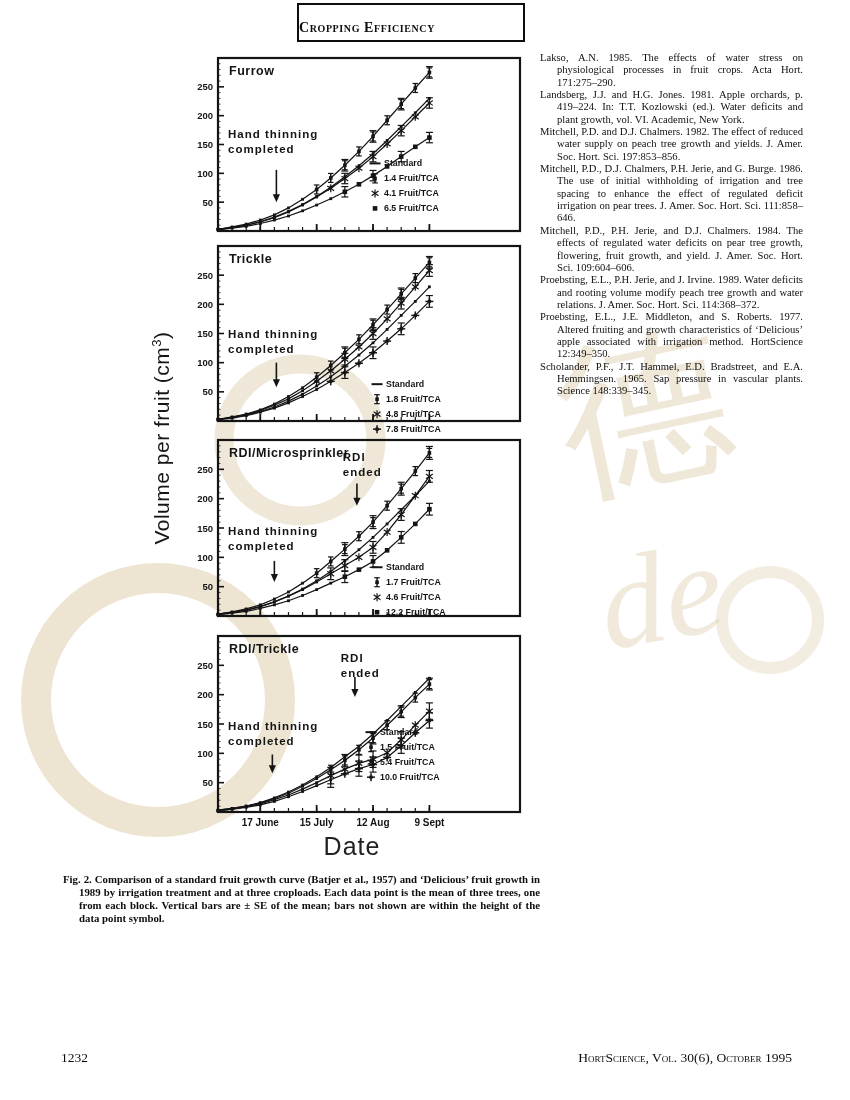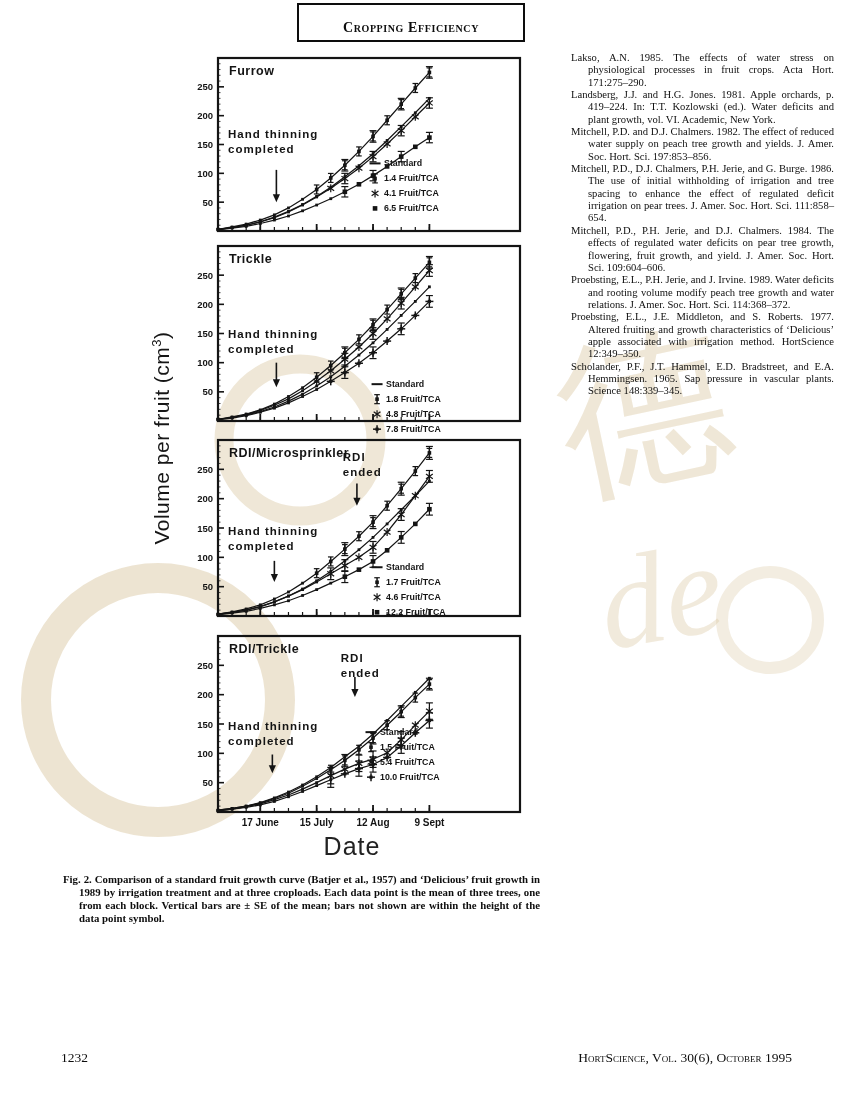--- a/index.html
+++ b/index.html
@@ -4,41 +4,41 @@
 <style>
   html,body{margin:0;padding:0;background:#e8e8e8;}
   .page{
     position:relative;width:850px;height:1100px;margin:0 auto;
     background:#ffffff;overflow:hidden;
     font-family:"Liberation Serif", serif;color:#111;
   }
   .watermark{position:absolute;left:0;top:0;z-index:0;pointer-events:none;}
   .header-box{
     position:absolute;left:297px;top:3px;width:228px;height:39px;z-index:2;
-    border:2.5px solid #0d0d0d;display:flex;align-items:flex-end;justify-content:center;
+    border:2.5px solid #0d0d0d;display:flex;align-items:flex-end;justify-content:flex-start;
     box-sizing:border-box;padding-bottom:4px;background:transparent;
   }
   .header-box span{
     font-family:"Liberation Serif", serif;font-weight:bold;font-variant:small-caps;
     font-size:14px;letter-spacing:0.6px;color:#0d0d0d;
   }
   .y-axis-label{
     position:absolute;left:161px;top:438px;z-index:1;white-space:nowrap;
     transform:translate(-50%,-50%) rotate(-90deg);
     font-family:"Liberation Sans", sans-serif;font-size:21px;color:#161616;letter-spacing:0.5px;
   }
   .y-axis-label sup{font-size:13px;}
   .chart{position:absolute;left:176px;z-index:1;}
   .date-label{
     position:absolute;left:352px;top:832px;transform:translateX(-50%);z-index:1;
     font-family:"Liberation Sans", sans-serif;font-size:25px;color:#222;letter-spacing:1px;
   }
   .references{
     position:absolute;left:540px;top:52px;width:263px;z-index:1;
-    font-size:10.6px;line-height:12.35px;text-align:justify;color:#0f0f0f;margin-left:31px;
+    font-size:10.6px;line-height:12.35px;text-align:justify;color:#0f0f0f;
   }
   .references p{margin:0;padding-left:17px;text-indent:-17px;}
   .caption{
     position:absolute;left:63px;top:873px;width:477px;z-index:1;
     font-size:10.8px;line-height:13px;font-weight:bold;text-align:justify;color:#0d0d0d;
     padding-left:16px;text-indent:-16px;box-sizing:border-box;
   }
   .pageno{position:absolute;left:61px;top:1050px;font-size:13.5px;color:#0d0d0d;z-index:1;}
   .journal{
     position:absolute;right:58px;top:1050px;font-size:13.5px;z-index:1;
@@ -1070,21 +1070,21 @@
           </g>
         </svg></div>
     </div>
 
   <div class="date-label">Date</div>
 
   <div class="references" id="refs">
       <p>Lakso, A.N. 1985. The effects of water stress on physiological processes in fruit crops. Acta Hort. 171:275–290.</p>
       <p>Landsberg, J.J. and H.G. Jones. 1981. Apple orchards, p. 419–224. In: T.T. Kozlowski (ed.). Water deficits and plant growth, vol. VI. Academic, New York.</p>
       <p>Mitchell, P.D. and D.J. Chalmers. 1982. The effect of reduced water supply on peach tree growth and yields. J. Amer. Soc. Hort. Sci. 197:853–856.</p>
-      <p>Mitchell, P.D., D.J. Chalmers, P.H. Jerie, and G. Burge. 1986. The use of initial withholding of irrigation and tree spacing to enhance the effect of regulated deficit irrigation on pear trees. J. Amer. Soc. Hort. Sci. 111:858–654.</p>
+      <p>Mitchell, P.D., D.J. Chalmers, P.H. Jerie, and G. Burge. 1986. The use of initial withholding of irrigation and tree spacing to enhance the effect of regulated deficit irrigation on pear trees. J. Amer. Soc. Hort. Sci. 111:858–646.</p>
       <p>Mitchell, P.D., P.H. Jerie, and D.J. Chalmers. 1984. The effects of regulated water deficits on pear tree growth, flowering, fruit growth, and yield. J. Amer. Soc. Hort. Sci. 109:604–606.</p>
       <p>Proebsting, E.L., P.H. Jerie, and J. Irvine. 1989. Water deficits and rooting volume modify peach tree growth and water relations. J. Amer. Soc. Hort. Sci. 114:368–372.</p>
       <p>Proebsting, E.L., J.E. Middleton, and S. Roberts. 1977. Altered fruiting and growth characteristics of ‘Delicious’ apple associated with irrigation method. HortScience 12:349–350.</p>
       <p>Scholander, P.F., J.T. Hammel, E.D. Bradstreet, and E.A. Hemmingsen. 1965. Sap pressure in vascular plants. Science 148:339–345.</p>
     </div>
 
   <div class="caption">
     <span>Fig. 2.</span>
     <span>Comparison of a standard fruit growth curve (Batjer et al., 1957) and ‘Delicious’ fruit growth in 1989 by irrigation treatment and at three croploads. Each data point is the mean of three trees, one from each block. Vertical bars are ± SE of the mean; bars not shown are within the height of the data point symbol.</span>
   </div>

